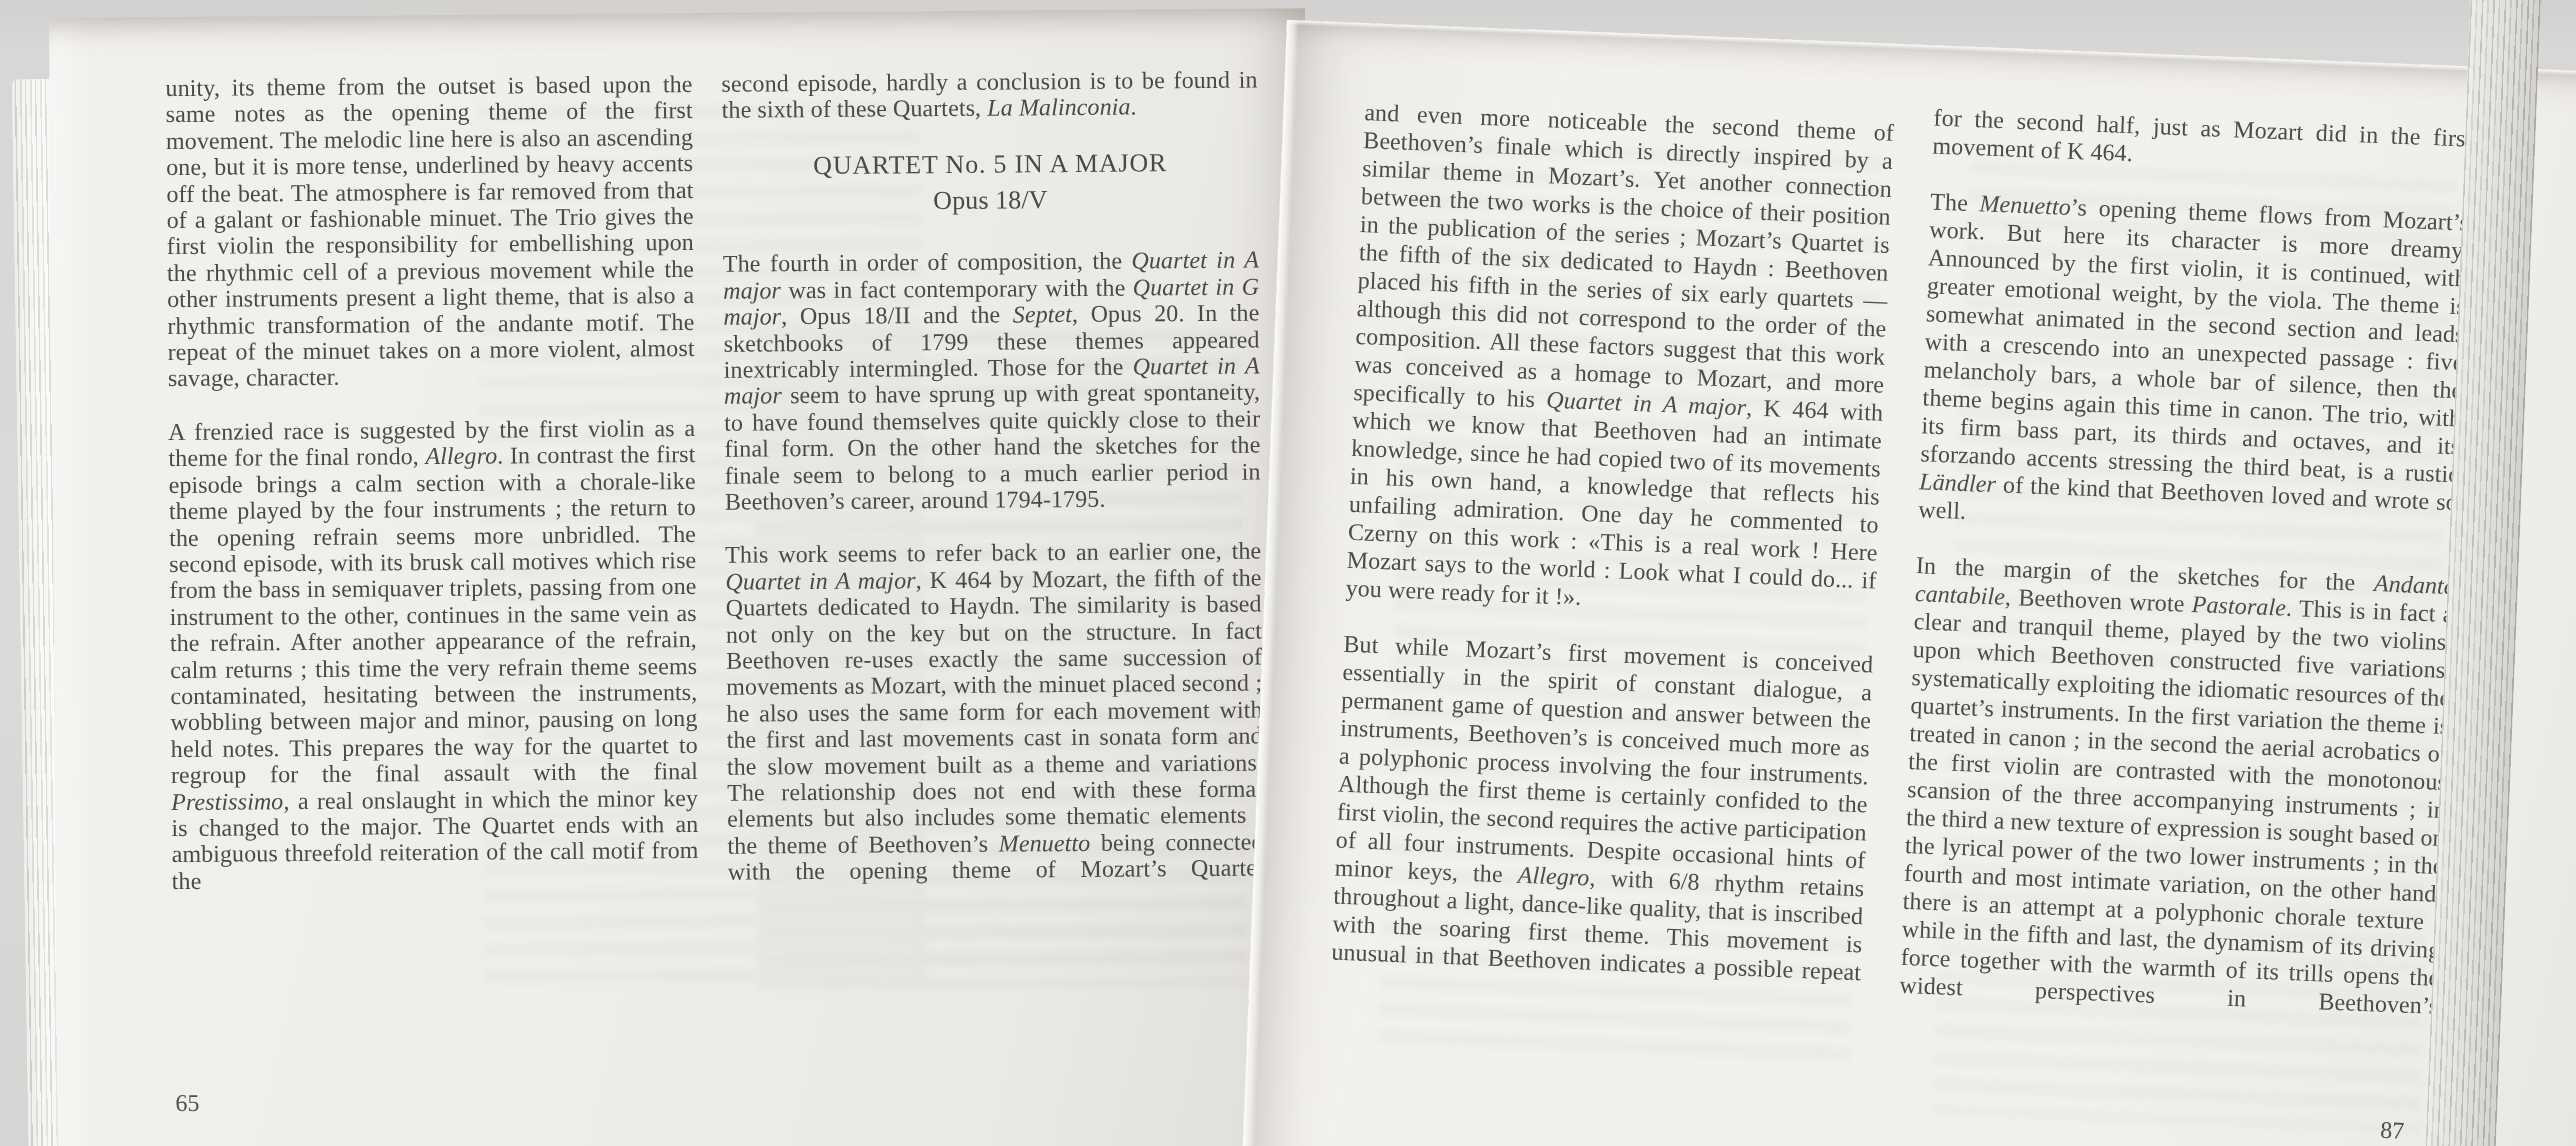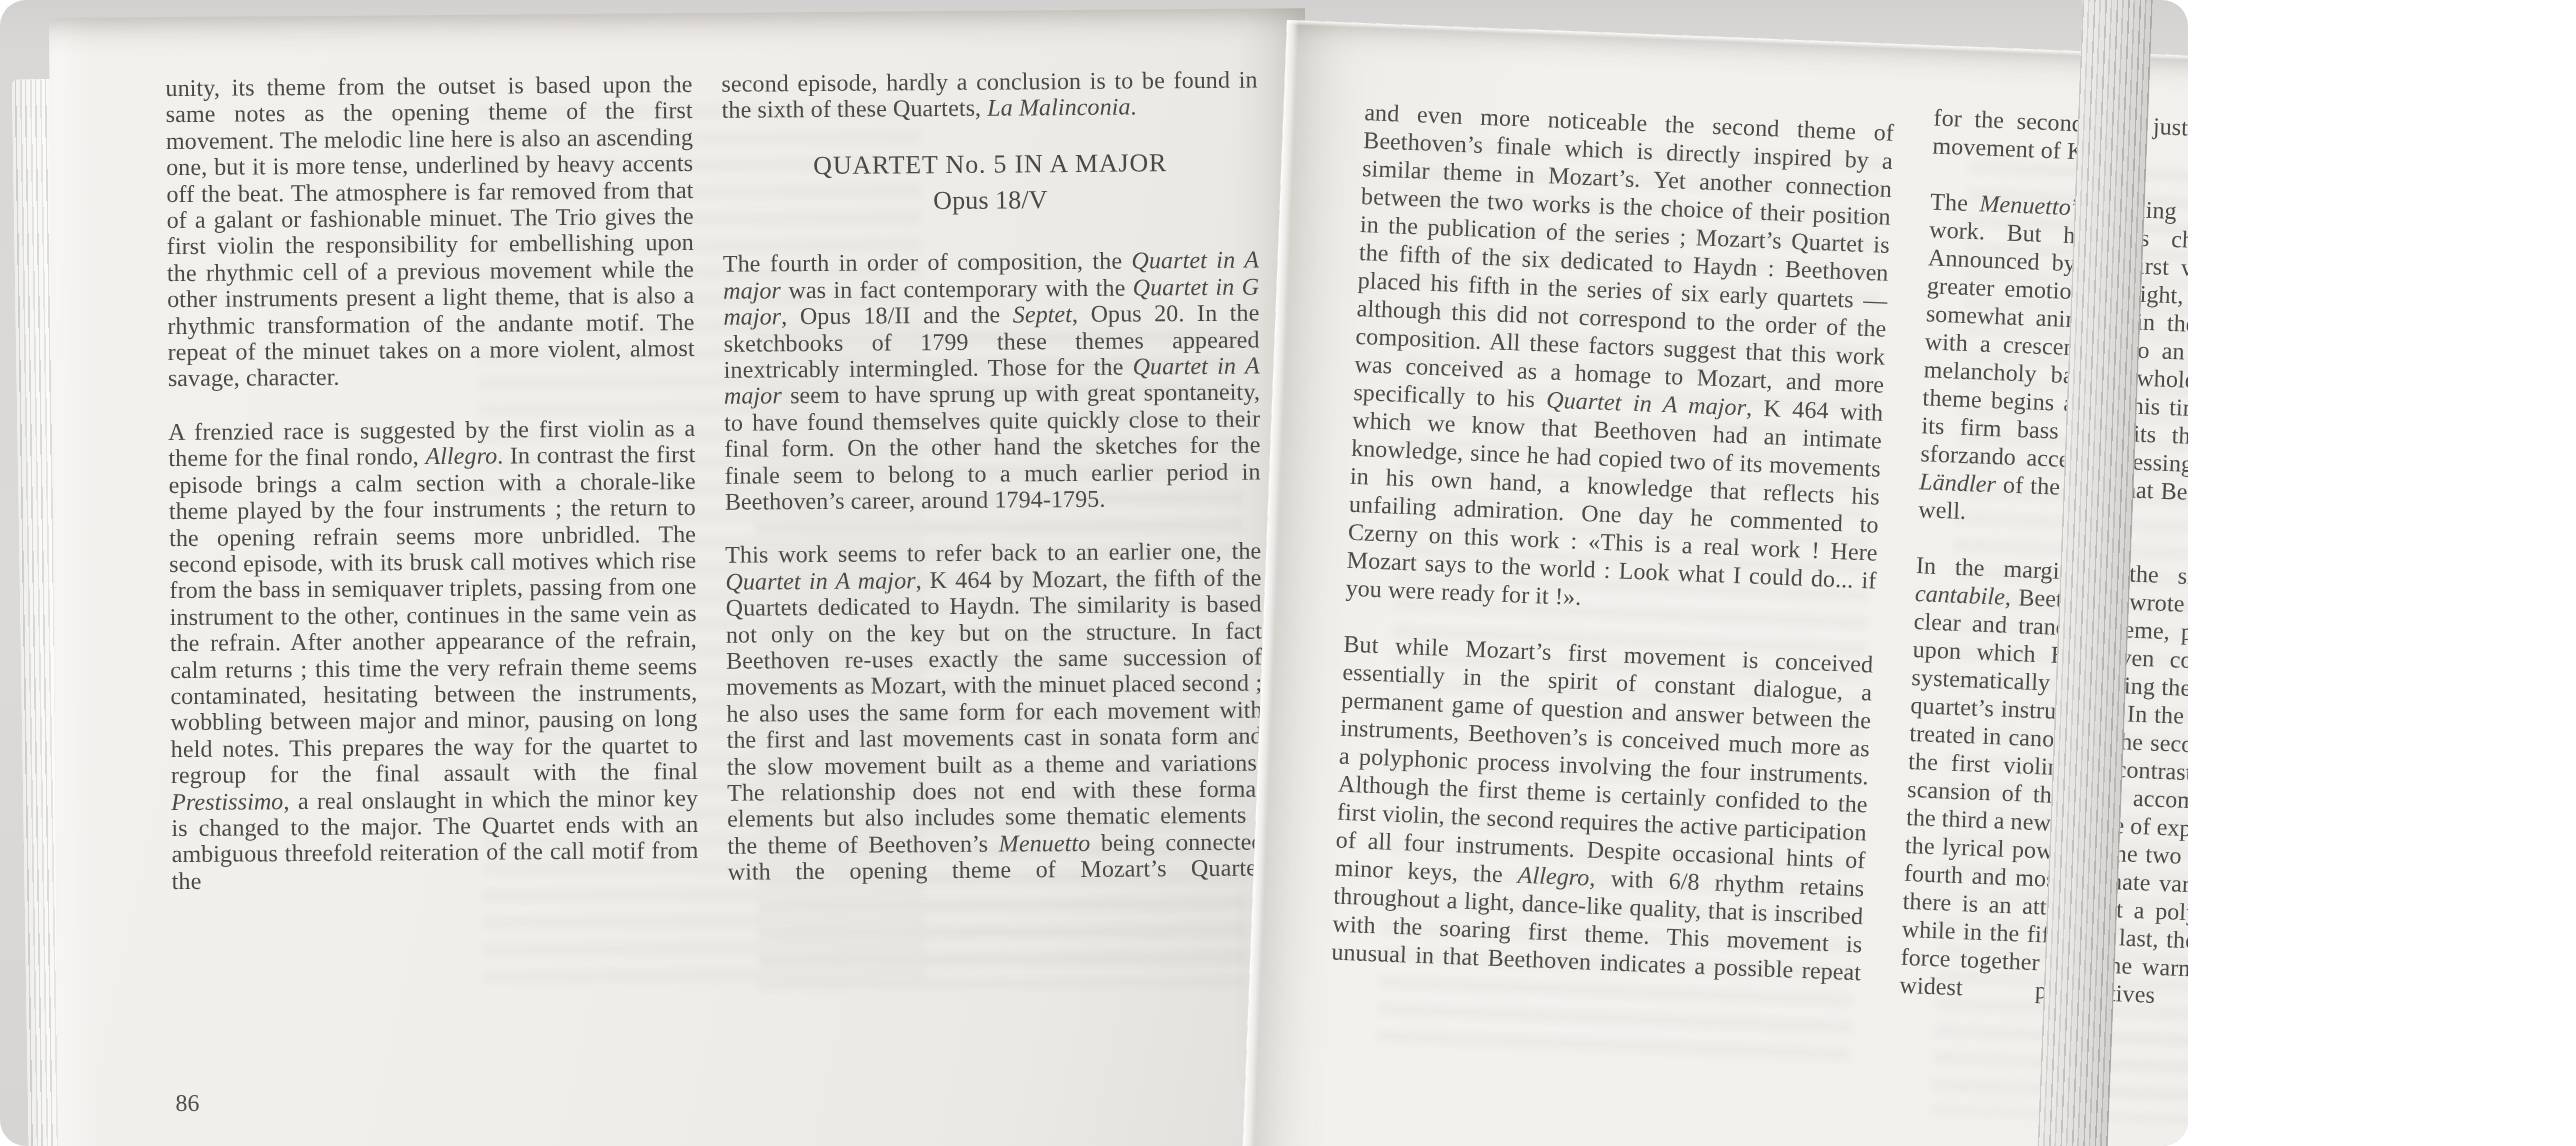--- a/index.html
+++ b/index.html
@@ -1,24 +1,23 @@
 <!DOCTYPE html>
 <html style="font-size:12.2px"><head>
 <meta charset="utf-8">
 <style>
   html, body {
     margin: 0; padding: 0;
     font-family: "Liberation Serif", "DejaVu Serif", serif;
   }
   .scan {
     position: relative;
-    width: 2188px; height: 1146px;
+    width: 2576px; height: 1146px;
     overflow: hidden;
     background: linear-gradient(180deg, #d2d1cf 0%, #d8d7d5 4%, #dbdad8 55%, #d6d5d3 100%);
-    border-radius: 26px;
   }
   
   .edge-stack {
     position: absolute;
     left: 20px; top: 79px; width: 47px; height: 1084px;
     transform: rotate(-0.9deg);
     background:
       repeating-linear-gradient(90deg,
         rgba(255,255,255,0.55) 0 3.1px, rgba(190,188,184,0.45) 3.1px 4.6px,
         rgba(250,250,248,0.6) 4.6px 8.4px, rgba(205,203,199,0.4) 8.4px 10px),
@@ -123,21 +122,21 @@
     <div class="col col-2">
       <p>second episode, hardly a conclusion is to be found in the sixth of these Quartets, <em>La Malinconia</em>.</p>
       <div class="heading">
         <div class="h-line1">QUARTET No. 5 IN A MAJOR</div>
         <div class="h-line2">Opus 18/V</div>
       </div>
       <p>The fourth in order of composition, the <em>Quartet in A major</em> was in fact contemporary with the <em>Quartet in G major</em>, Opus 18/II and the <em>Septet</em>, Opus 20. In the sketchbooks of 1799 these themes appeared inextricably intermingled. Those for the <em>Quartet in A major</em> seem to have sprung up with great spontaneity, to have found themselves quite quickly close to their final form. On the other hand the sketches for the finale seem to belong to a much earlier period in Beethoven’s career, around 1794-1795.</p>
       <p class="jlast">This work seems to refer back to an earlier one, the <em>Quartet in A major</em>, K 464 by Mozart, the fifth of the Quartets dedicated to Haydn. The similarity is based not only on the key but on the structure. In fact Beethoven re-uses exactly the same succession of movements as Mozart, with the minuet placed second ; he also uses the same form for each movement with the first and last movements cast in sonata form and the slow movement built as a theme and variations. The relationship does not end with these formal elements but also includes some thematic elements : the theme of Beethoven’s <em>Menuetto</em> being connected with the opening theme of Mozart’s Quartet</p>
     </div>
 
-    <div class="pagenum pagenum-left">86</div>
+    <div class="pagenum pagenum-left">65</div>
   </div>
 
   <div class="page page-right">
     <div class="ghost ghost-r1"></div>
     <div class="ghost ghost-r2"></div>
 
     <div class="col col-3">
       <p>and even more noticeable the second theme of Beethoven’s finale which is directly inspired by a similar theme in Mozart’s. Yet another connection between the two works is the choice of their position in the publication of the series ; Mozart’s Quartet is the fifth of the six dedicated to Haydn : Beethoven placed his fifth in the series of six early quartets — although this did not correspond to the order of the composition. All these factors suggest that this work was conceived as a homage to Mozart, and more specifically to his <em>Quartet in A major</em>, K 464 with which we know that Beethoven had an intimate knowledge, since he had copied two of its movements in his own hand, a knowledge that reflects his unfailing admiration. One day he commented to Czerny on this work : «This is a real work ! Here Mozart says to the world : Look what I could do... if you were ready for it !».</p>
       <p class="jlast">But while Mozart’s first movement is conceived essentially in the spirit of constant dialogue, a permanent game of question and answer between the instruments, Beethoven’s is conceived much more as a polyphonic process involving the four instruments. Although the first theme is certainly confided to the first violin, the second requires the active participation of all four instruments. Despite occasional hints of minor keys, the <em>Allegro</em>, with 6/8 rhythm retains throughout a light, dance-like quality, that is inscribed with the soaring first theme. This movement is unusual in that Beethoven indicates a possible repeat</p>
     </div>

